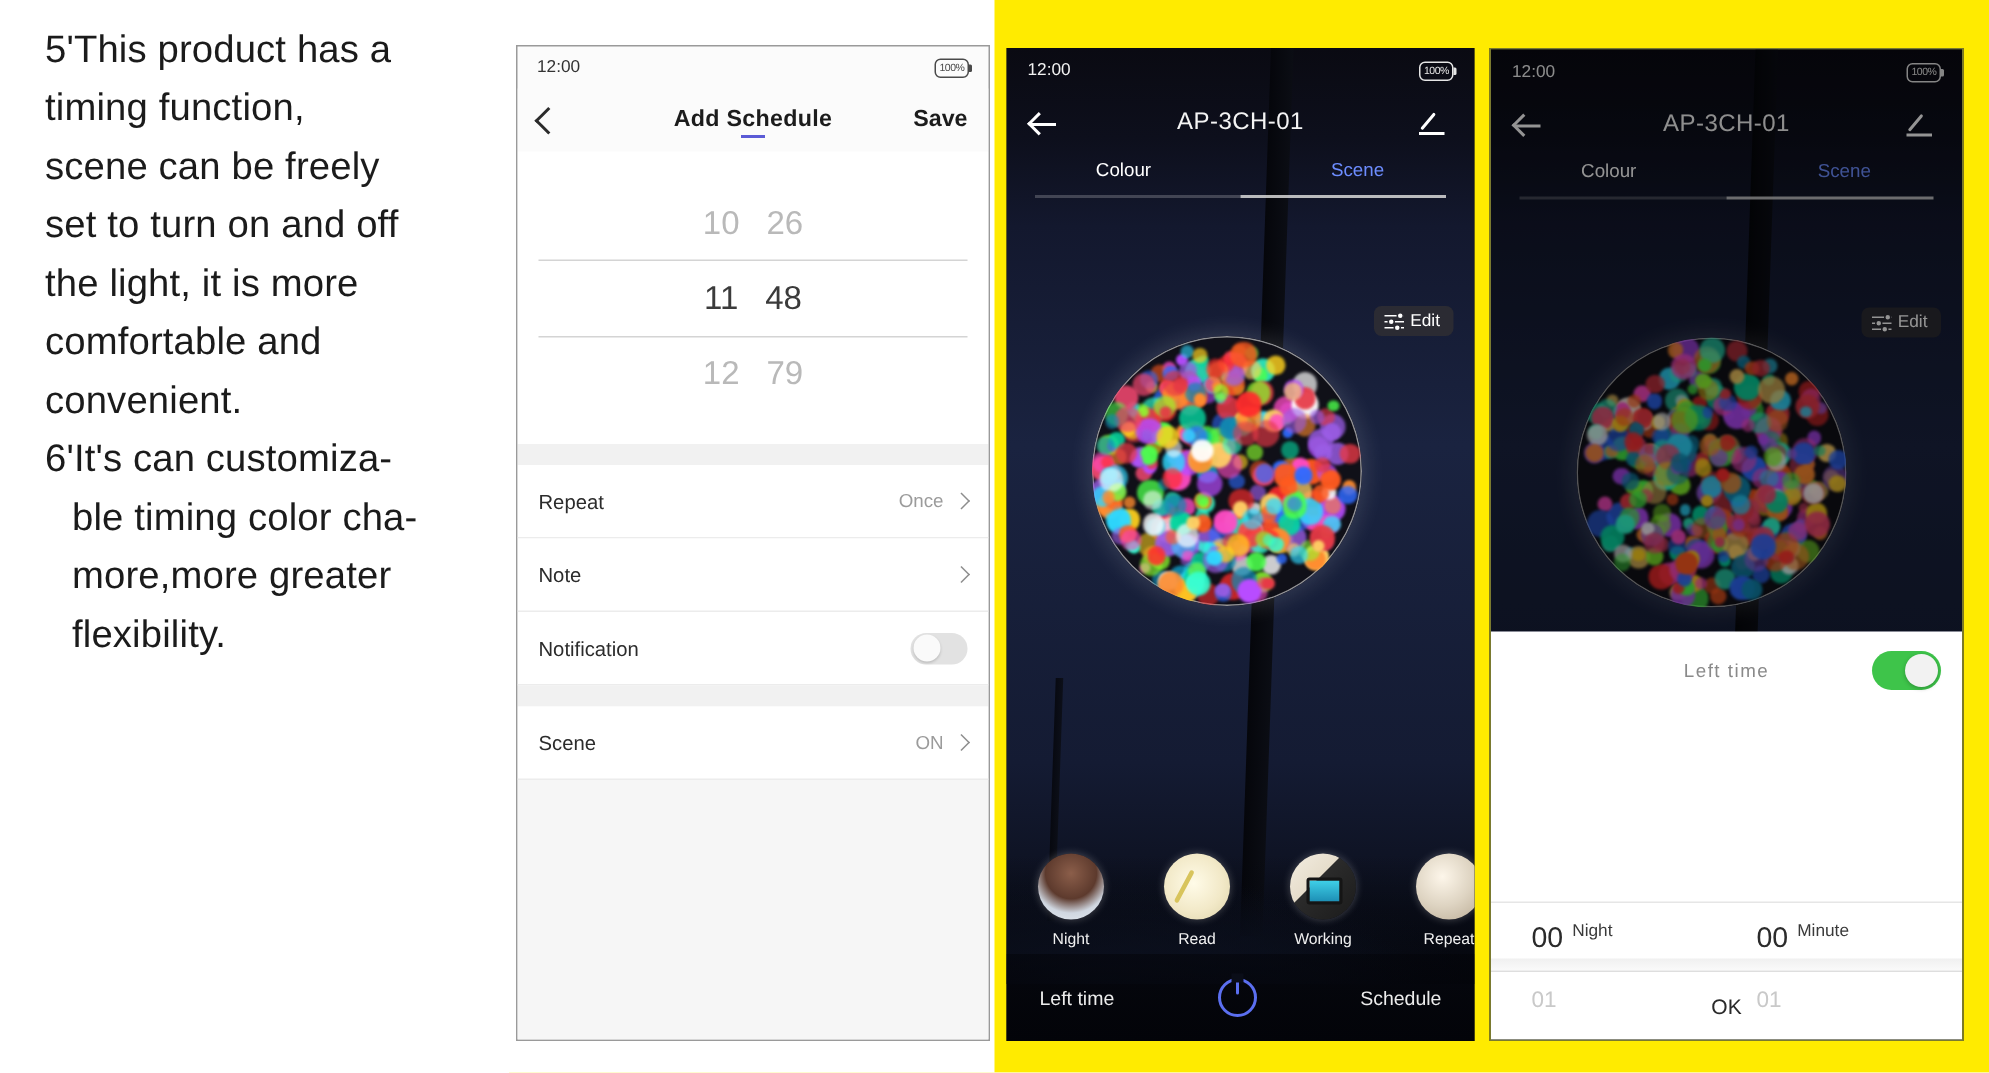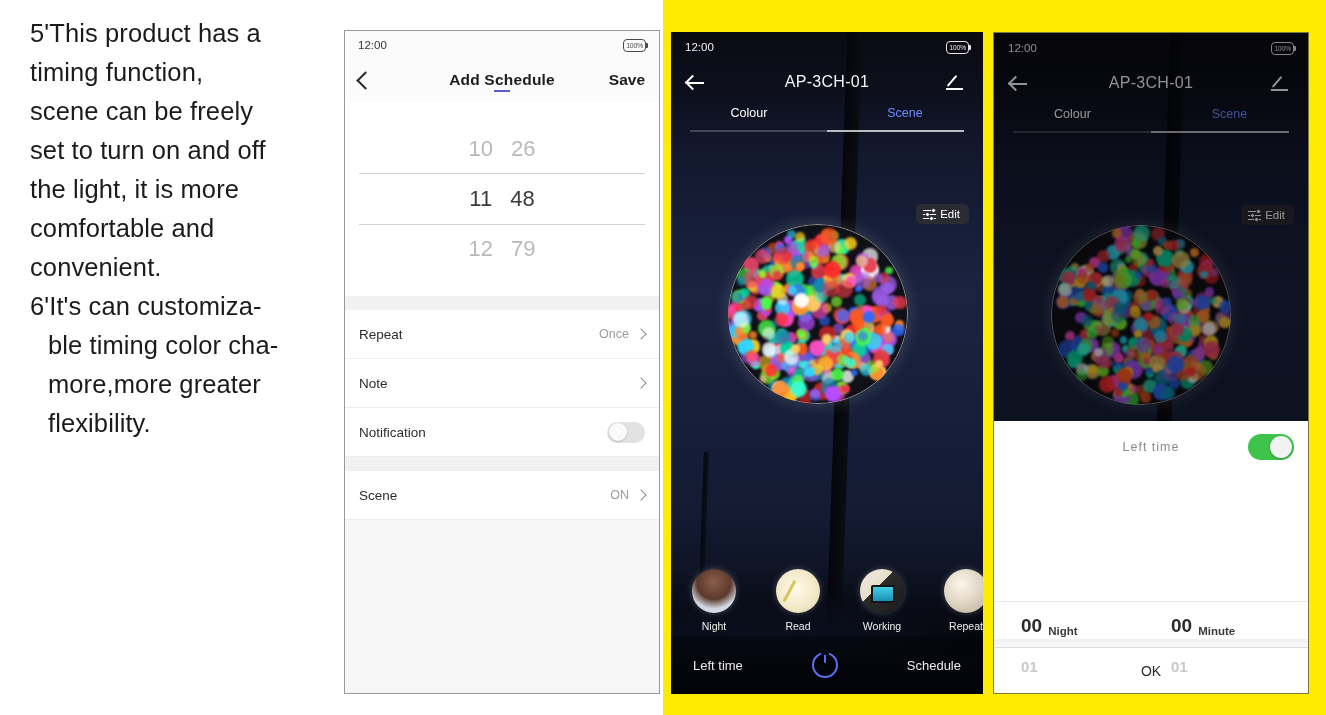--- a/index.html
+++ b/index.html
@@ -283,21 +283,21 @@
     position:absolute; right:2px; top:2px; width:22px; height:22px;
     border-radius:50%; background:#f2f2f2; box-shadow:0 1px 3px rgba(0,0,0,.25);
   }
   .sheet-picker { flex:1; position:relative; }
   .pk-line { position:absolute; left:0; right:0; height:1px; background:#e6e6e6; }
   .pk-line.a { top: 128px; }
   .pk-row {
     position:absolute; left:0; right:0; display:flex;
     justify-content:center; gap: 40px;
   }
-  .pk-cell { width: 110px; display:flex; align-items:flex-end; gap:6px;font-weight:bold; }
+  .pk-cell { width: 110px; display:flex; align-items:flex-start; gap:6px; }
   .pk-cell .num { font-size: 19px; color:#2b2b2b; }
   .pk-cell .unit{ font-size: 11.5px; color:#3a3a3a; }
   .pk-row.sel  { top: 142px; }
   .pk-row.d1   { top: 185px; }
   .pk-row.d1 .num { color:#c9c9c9; font-size:15px; }
   .sheet-ok {
     height: 46px; border-top: 1px solid #dedede; background:#fff;
     display:flex; align-items:center; justify-content:center;
     font-size: 14px; color:#2a2a2a;
   }

